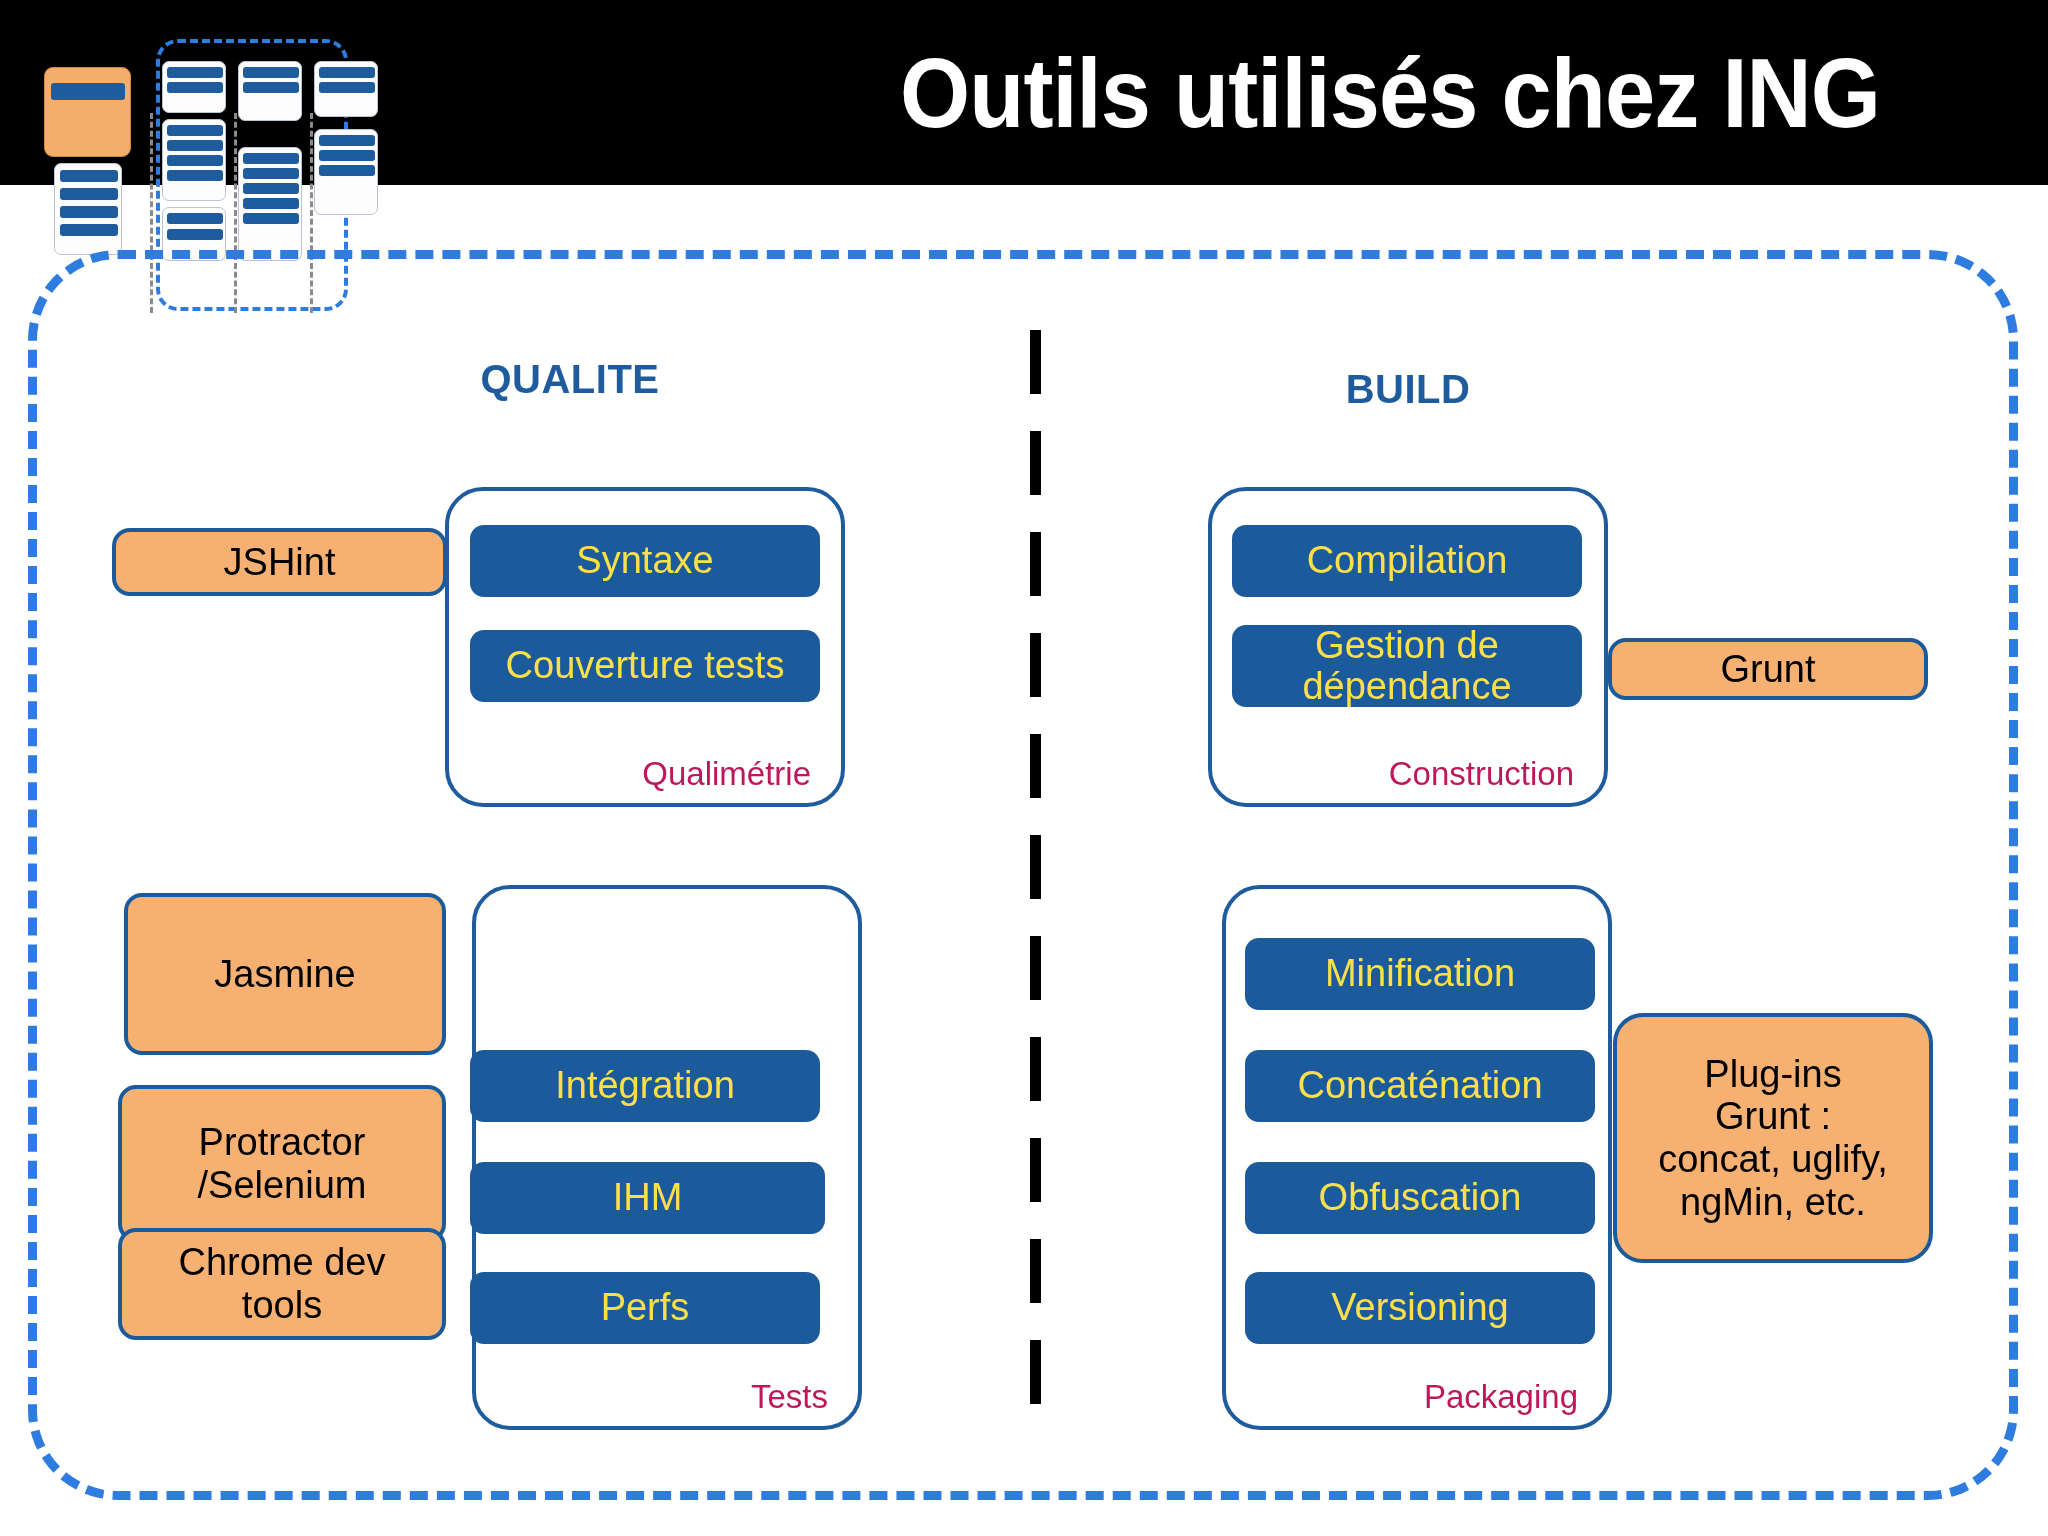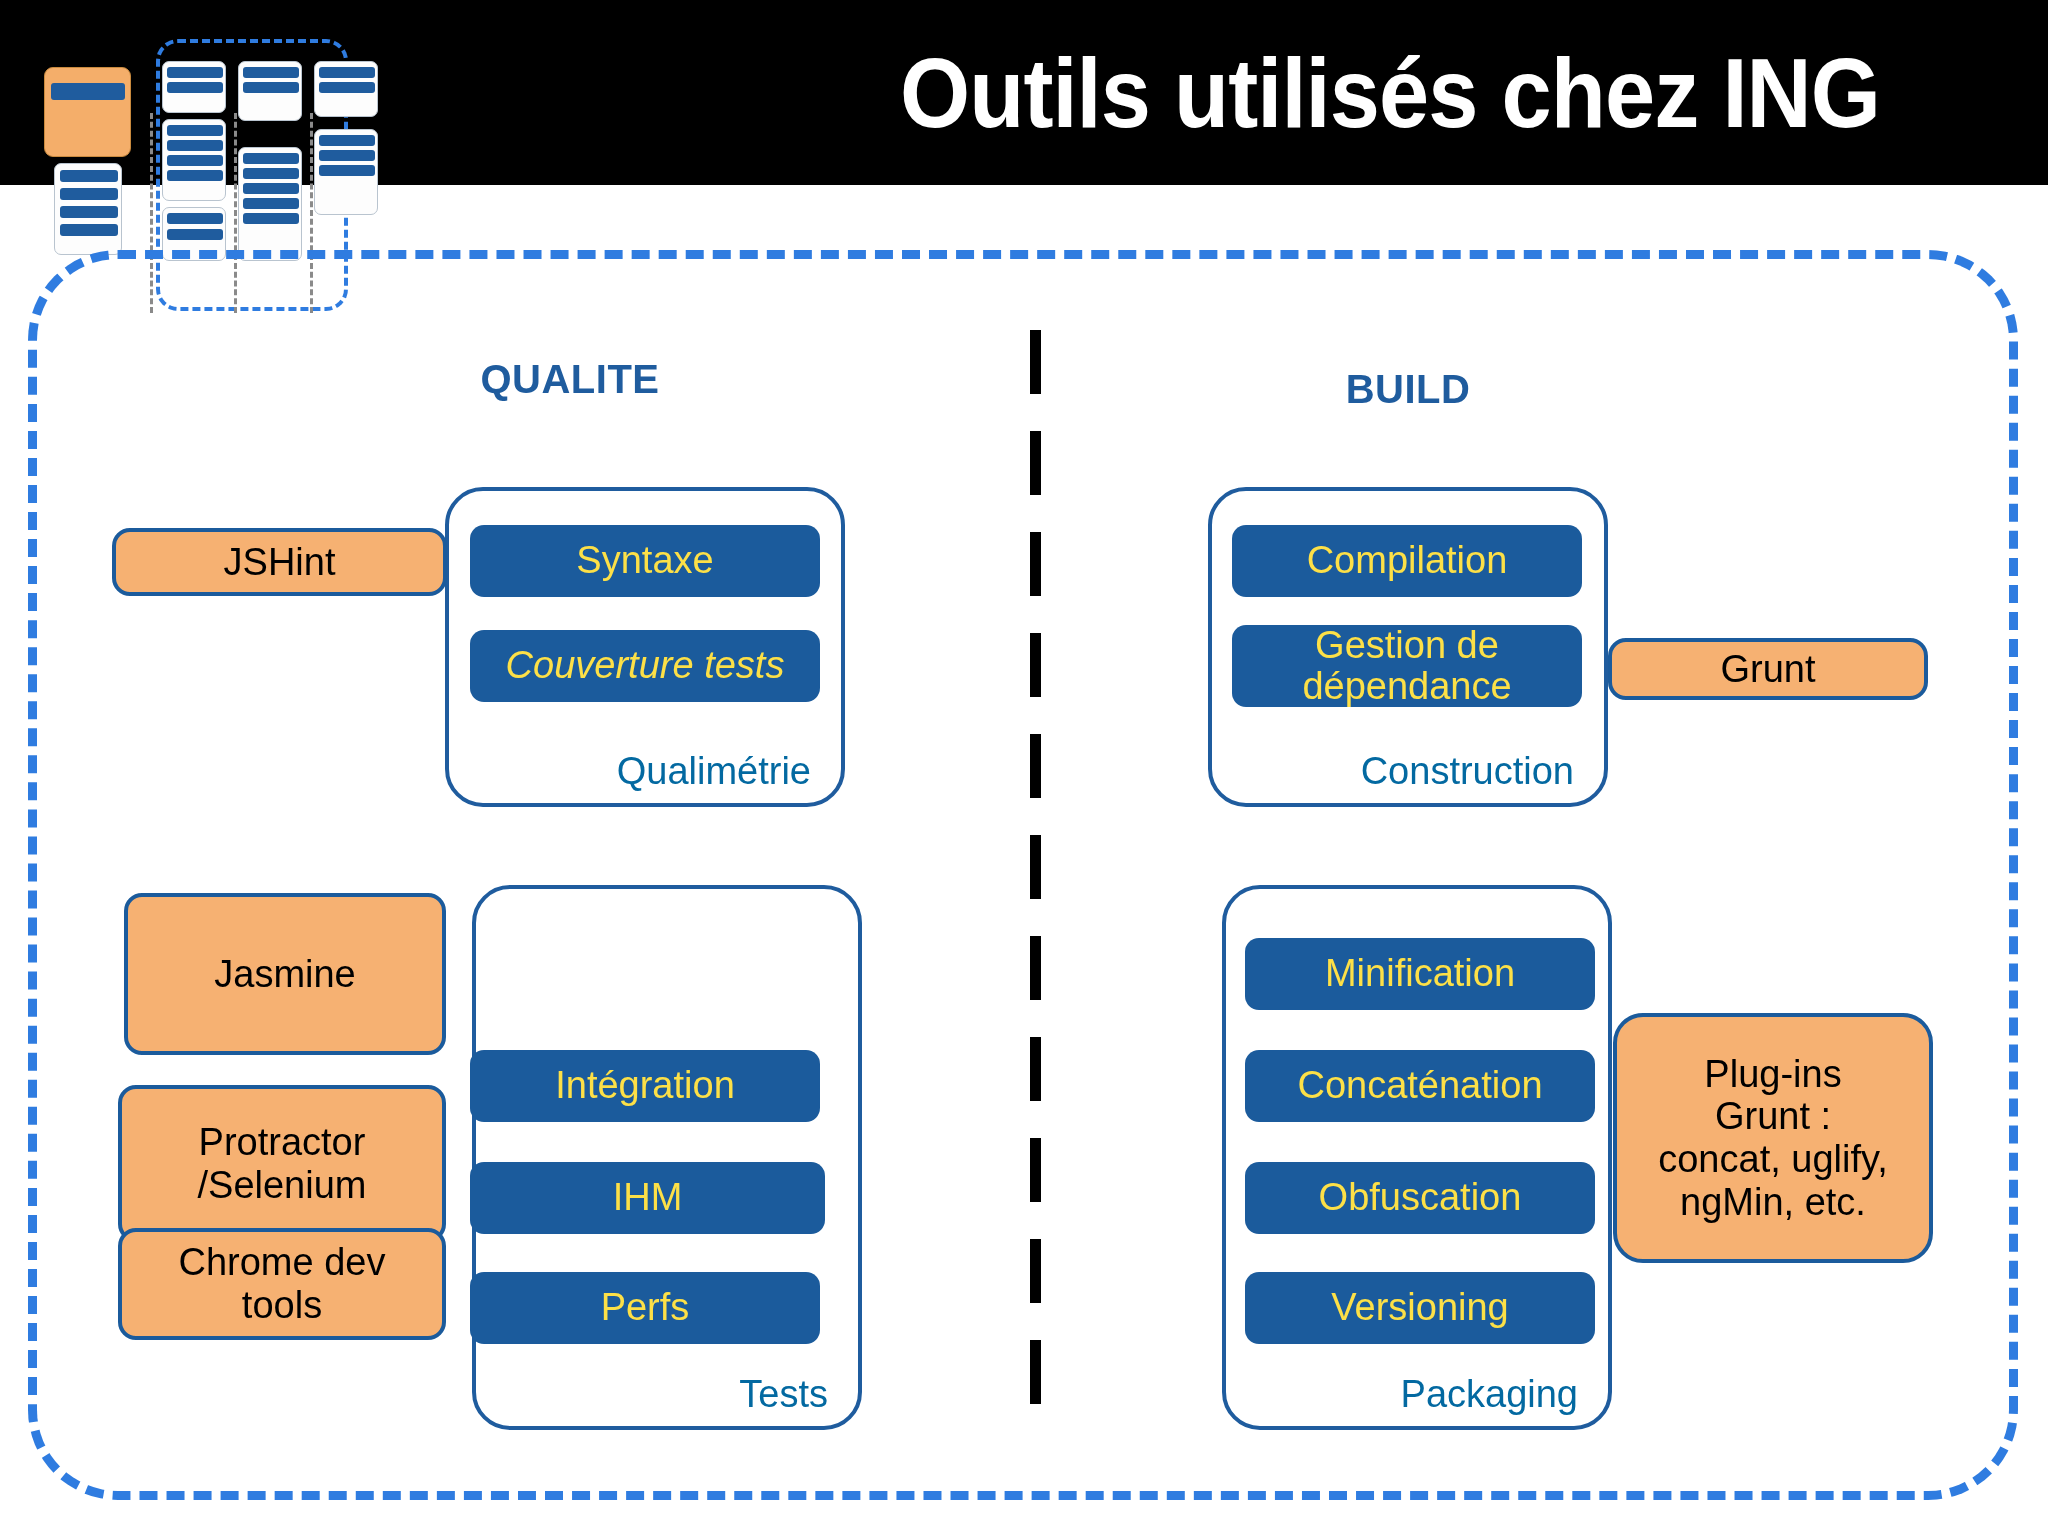--- a/index.html
+++ b/index.html
@@ -136,22 +136,22 @@
     background: #ffffff;
     border: 4px solid #1F5C9E;
     border-radius: 38px;
     box-sizing: border-box;
     z-index: 2;
   }
   .group-label {
     position: absolute;
     right: 30px;
     bottom: 10px;
-    color: #0369a1;
-    font-size: 38px;
+    color: #be185d;
+    font-size: 33px;
     white-space: nowrap;
   }
 
   
   .pill {
     position: absolute;
     background: #1B5B9C;
     border-radius: 14px;
     color: #fde047;
     font-size: 38px;
@@ -270,21 +270,21 @@
       <i></i>
       <i></i>
       <i></i>
       <i></i>
   </div>
 
   <div class="group" style="left:445px; top:487px; width:400px; height:320px;">
     <div class="group-label">Qualimétrie</div>
   </div>
   <div class="pill" style="left:470px; top:525px; width:350px; height:72px;">Syntaxe</div>
-  <div class="pill" style="left:470px; top:630px; width:350px; height:72px;font-style:italic;">Couverture tests</div>
+  <div class="pill" style="left:470px; top:630px; width:350px; height:72px;">Couverture tests</div>
   <div class="tool" style="left:112px; top:528px; width:335px; height:68px;">JSHint</div>
 
   <div class="group" style="left:472px; top:885px; width:390px; height:545px;">
     <div class="group-label">Tests</div>
   </div>
   <div class="pill" style="left:470px; top:1050px; width:350px; height:72px;">Intégration</div>
   <div class="pill" style="left:470px; top:1162px; width:355px; height:72px;">IHM</div>
   <div class="pill" style="left:470px; top:1272px; width:350px; height:72px;">Perfs</div>
 
   <div class="tool" style="left:124px; top:893px; width:322px; height:162px;">Jasmine</div>

